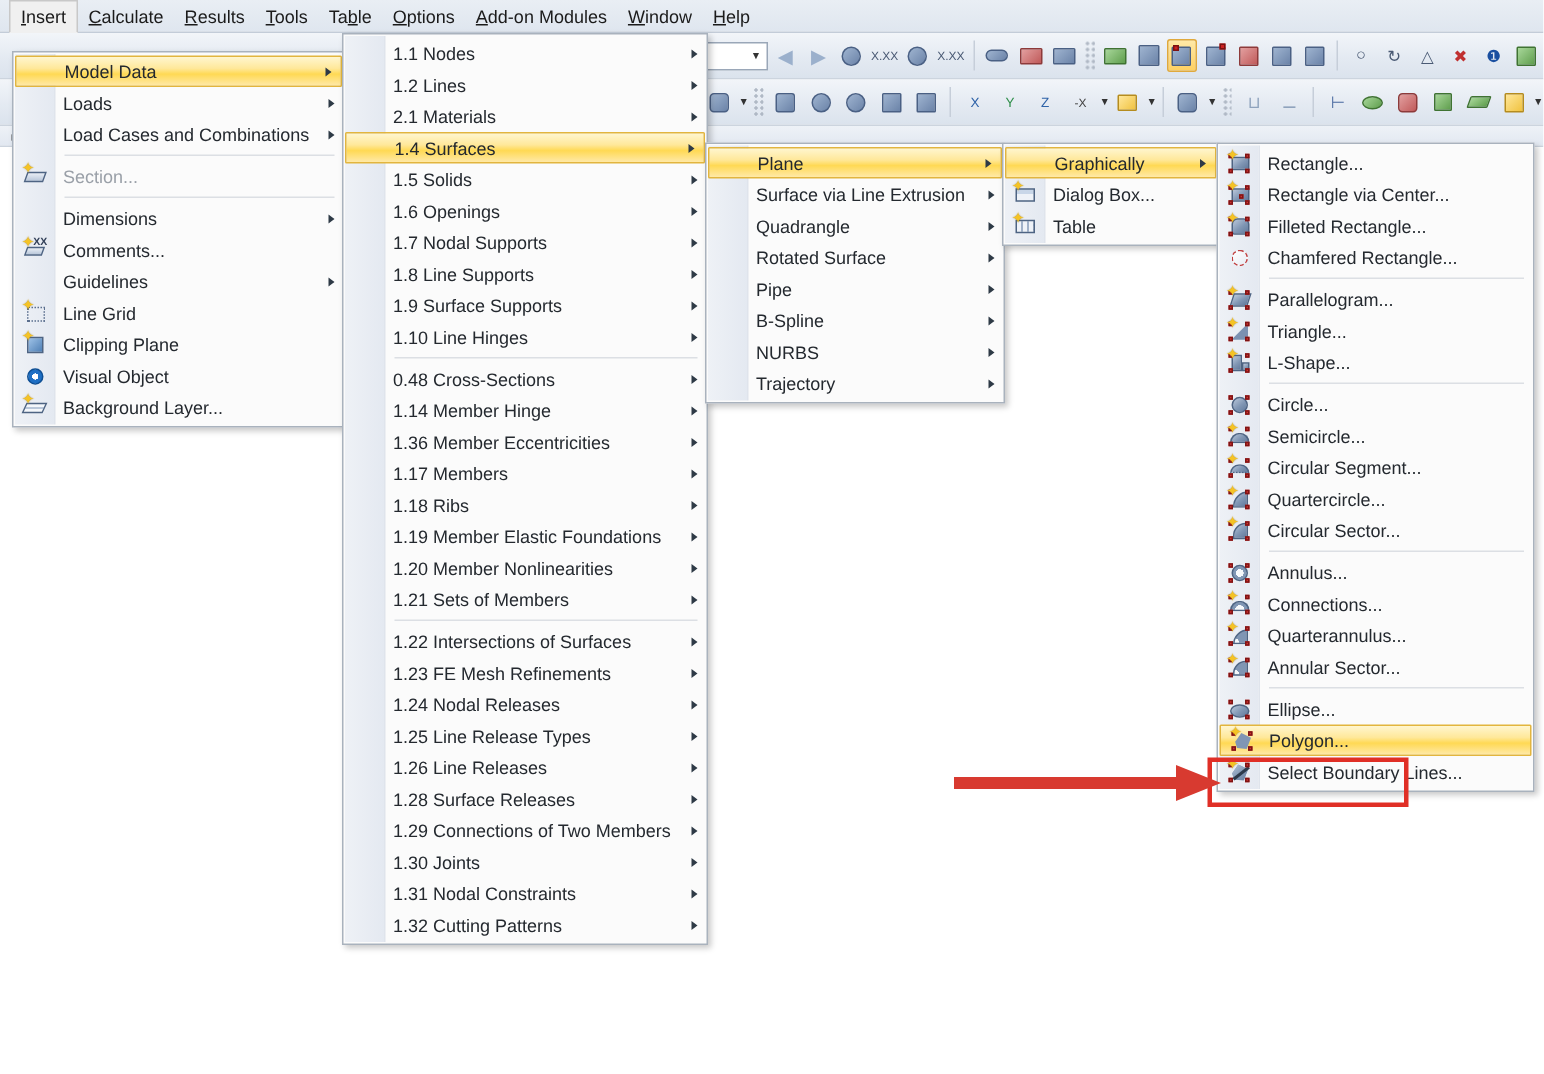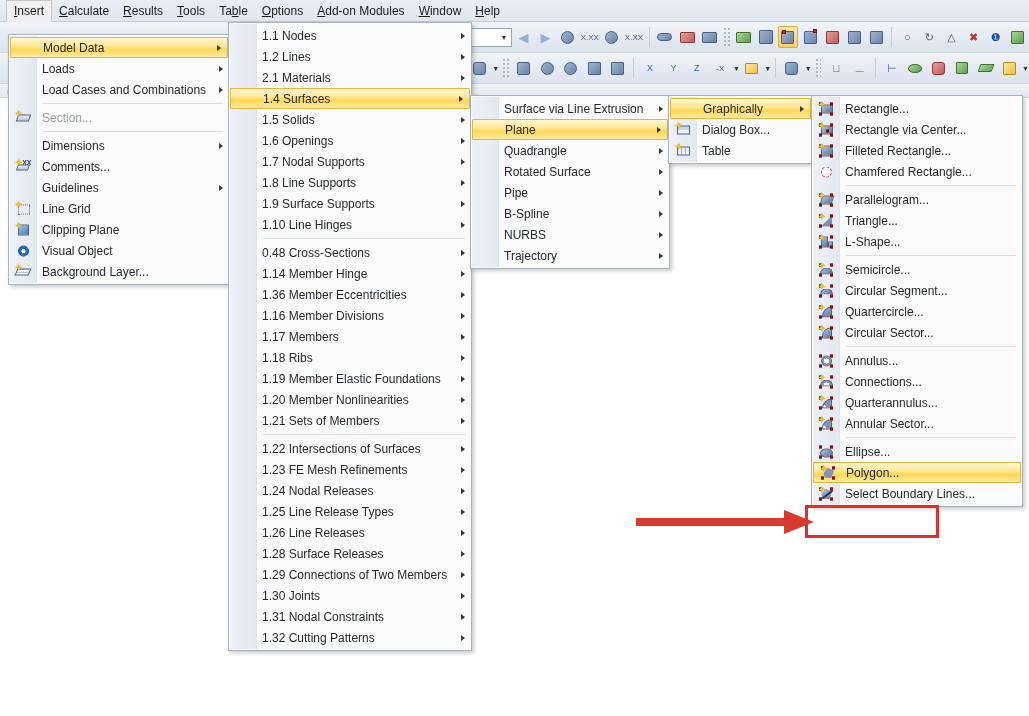--- a/index.html
+++ b/index.html
@@ -545,24 +545,20 @@
         </div>
         <div class="mi">
           <span>1.14 Member Hinge</span>
           <span class="arrow"></span>
         </div>
         <div class="mi">
           <span>1.36 Member Eccentricities</span>
           <span class="arrow"></span>
         </div>
         <div class="mi">
-          <span>1.16 Member Divisions</span>
-          <span class="arrow"></span>
-        </div>
-        <div class="mi">
           <span>1.17 Members</span>
           <span class="arrow"></span>
         </div>
         <div class="mi">
           <span>1.18 Ribs</span>
           <span class="arrow"></span>
         </div>
         <div class="mi">
           <span>1.19 Member Elastic Foundations</span>
           <span class="arrow"></span>
@@ -615,26 +611,26 @@
         <div class="mi">
           <span>1.32 Cutting Patterns</span>
           <span class="arrow"></span>
         </div>
       </div>
   </div>
 
   <div class="menu" id="surfaces-menu" style="left:470px; top:95px; width:200px;">
     <div class="gutter"></div>
     <div id="surfaces-menu-items">
-        <div class="mi">
-          <span>Surface via Line Extrusion</span>
-          <span class="arrow"></span>
-        </div>
         <div class="mi sel">
           <span>Plane</span>
+          <span class="arrow"></span>
+        </div>
+        <div class="mi">
+          <span>Surface via Line Extrusion</span>
           <span class="arrow"></span>
         </div>
         <div class="mi">
           <span>Quadrangle</span>
           <span class="arrow"></span>
         </div>
         <div class="mi">
           <span>Rotated Surface</span>
           <span class="arrow"></span>
         </div>
@@ -773,20 +769,32 @@
               <span class="vtx" style="left: 1px; top: 12px;"></span>
               <span class="vtx" style="left: 12px; top: 12px;"></span>
               <span class="star">✦</span>
             </span>
           </span>
           <span>L-Shape...</span>
         </div>
         <div class="msep"></div>
         <div class="mi">
           <span class="micon">
+            <span class="ic circ">
+              <span class="body"></span>
+              <span class="vtx" style="left: 1px; top: 2px;"></span>
+              <span class="vtx" style="left: 12px; top: 2px;"></span>
+              <span class="vtx" style="left: 1px; top: 12px;"></span>
+              <span class="vtx" style="left: 12px; top: 12px;"></span>
+            </span>
+          </span>
+          <span>Circle...</span>
+        </div>
+        <div class="mi">
+          <span class="micon">
             <span class="ic semi">
               <span class="body"></span>
               <span class="vtx" style="left: 1px; top: 2px;"></span>
               <span class="vtx" style="left: 12px; top: 2px;"></span>
               <span class="vtx" style="left: 1px; top: 12px;"></span>
               <span class="vtx" style="left: 12px; top: 12px;"></span>
               <span class="star">✦</span>
             </span>
           </span>
           <span>Semicircle...</span>

